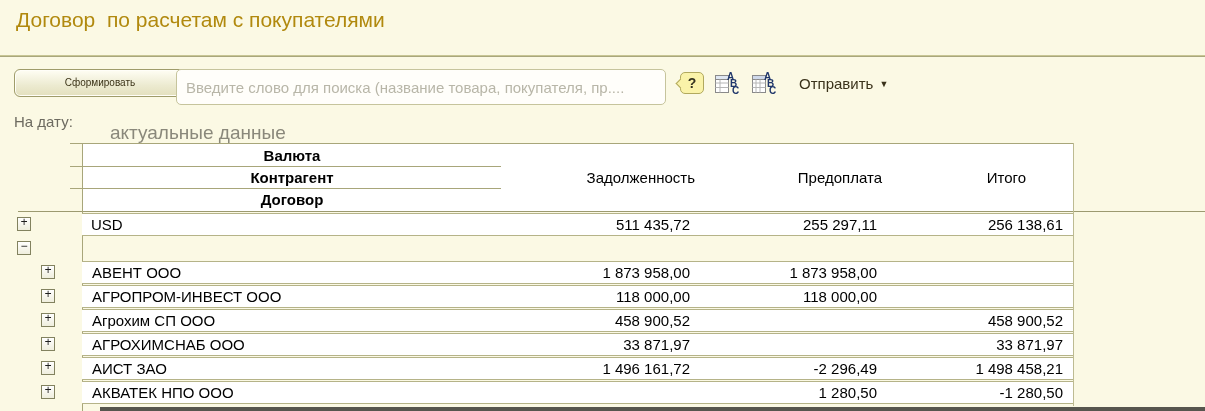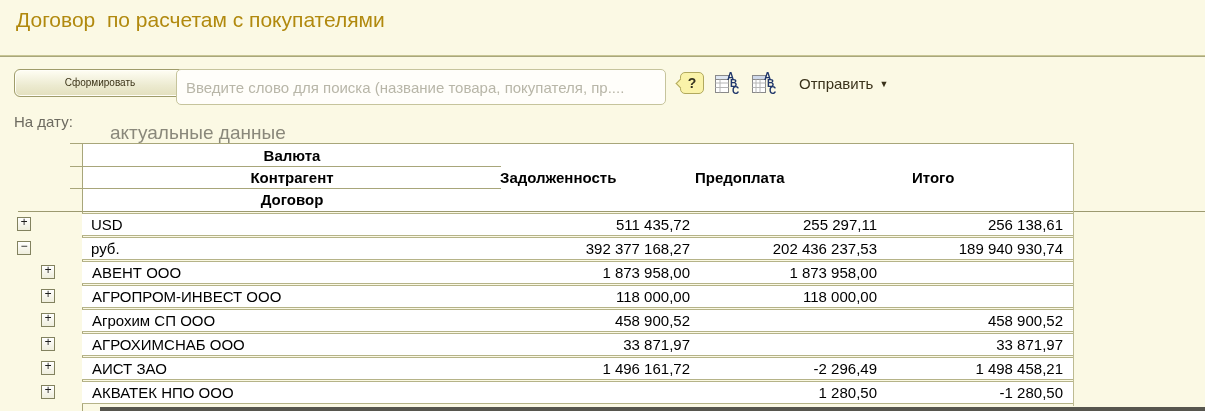--- a/index.html
+++ b/index.html
@@ -66,25 +66,25 @@
   #hdr-bottom { left:18px;  top:211px; width:1187px; background:#9c9a70; }
   #vline-left  { left:82px;   top:143px; height:268px; }
   #vline-right { left:1073px; top:143px; height:263px; background:#bdbb92; }
   .group-hdr {
     position:absolute; left:83px; width:418px; height:20px;
     font-size:15px; font-weight:bold; color:#000; text-align:center; line-height:20px;
   }
   #ghdr-0 { top:146px; } #ghdr-1 { top:168px; } #ghdr-2 { top:190px; }
   .col-hdr {
     position:absolute; top:168px; height:20px;
-    font-size:15px; font-weight:bold; color:#000; text-align:left; line-height:20px;
+    font-size:15px; font-weight:normal; color:#000; text-align:right; line-height:20px;
   }
   #chdr-0 { left:500px; width:195px; }
   #chdr-1 { left:695px; width:187px; }
-  #chdr-2 { left:912px; width:190px; }
+  #chdr-2 { left:836px; width:190px; }
   
   #table-rows { position:absolute; left:0; top:213px; width:1205px; height:193px; }
   .trow { position:absolute; left:0; width:1205px; height:23px; }
   .expander {
     position:absolute; top:4px; width:14px; height:14px;
     background:linear-gradient(#ffffff,#efeedd);
     border:1px solid #82825f; color:#1d1d1d;
     font-size:12px; line-height:11px; text-align:center; cursor:pointer;
     font-family:"Liberation Mono", monospace;
   }
@@ -175,26 +175,20 @@
         <div class="expander lvl1">+</div>
         <div class="bar">
           <span class="cell name">USD</span>
           <span class="cell num debt">511 435,72</span>
           <span class="cell num prepay">255 297,11</span>
           <span class="cell num total">256 138,61</span>
         </div>
       </div>
       <div class="trow level1" style="top: 24px;">
         <div class="expander lvl1">−</div>
-        <div class="bar">
-          <span class="cell name">руб.</span>
-          <span class="cell num debt">392 377 168,27</span>
-          <span class="cell num prepay">202 436 237,53</span>
-          <span class="cell num total">189 940 930,74</span>
-        </div>
       </div>
       <div class="trow level2" style="top: 48px;">
         <div class="expander lvl2">+</div>
         <div class="bar">
           <span class="cell name">АВЕНТ ООО</span>
           <span class="cell num debt">1 873 958,00</span>
           <span class="cell num prepay">1 873 958,00</span>
           <span class="cell num total"></span>
         </div>
       </div>

